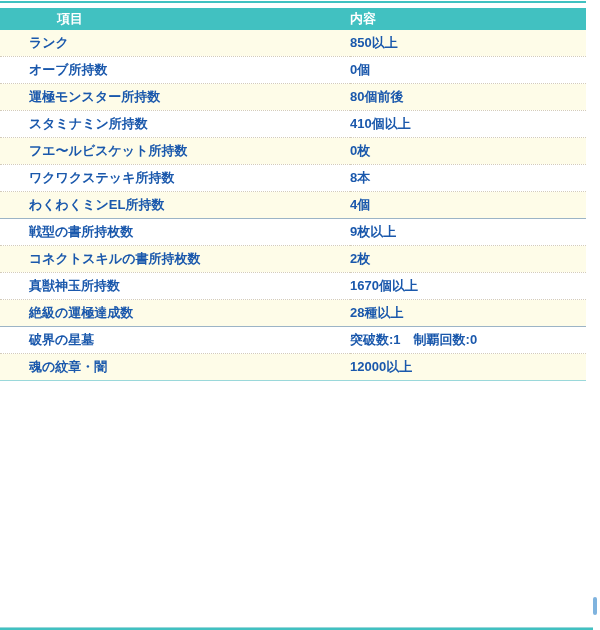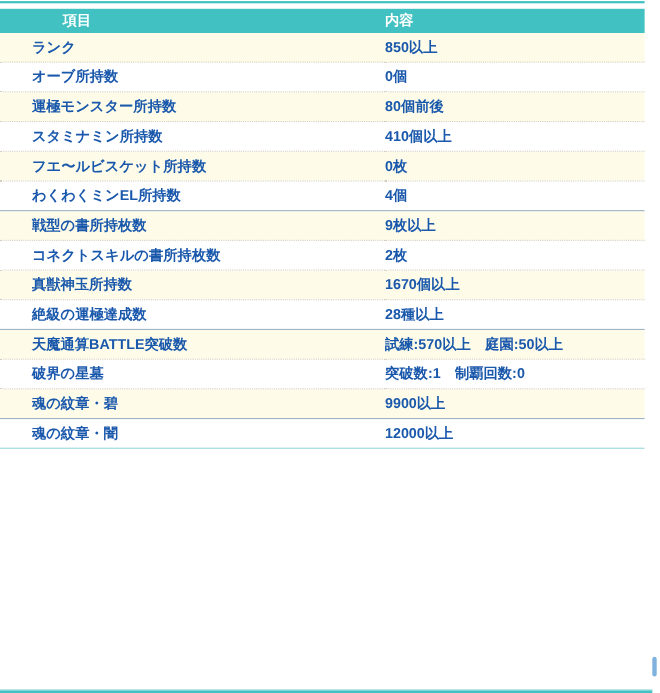--- a/index.html
+++ b/index.html
@@ -111,20 +111,24 @@
           <td class="c2">80個前後</td>
         </tr>
         <tr>
           <td class="c1">スタミナミン所持数</td>
           <td class="c2">410個以上</td>
         </tr>
         <tr>
           <td class="c1">フエ〜ルビスケット所持数</td>
           <td class="c2">0枚</td>
         </tr>
+        <tr>
+          <td class="c1">ワクワクステッキ所持数</td>
+          <td class="c2">8本</td>
+        </tr>
         <tr class="group-end">
           <td class="c1">わくわくミンEL所持数</td>
           <td class="c2">4個</td>
         </tr>
         <tr>
           <td class="c1">戦型の書所持枚数</td>
           <td class="c2">9枚以上</td>
         </tr>
         <tr>
           <td class="c1">コネクトスキルの書所持枚数</td>
@@ -132,30 +136,22 @@
         </tr>
         <tr>
           <td class="c1">真獣神玉所持数</td>
           <td class="c2">1670個以上</td>
         </tr>
         <tr class="group-end">
           <td class="c1">絶級の運極達成数</td>
           <td class="c2">28種以上</td>
         </tr>
         <tr>
-          <td class="c1">天魔通算BATTLE突破数</td>
-          <td class="c2">試練:570以上　庭園:50以上</td>
-        </tr>
-        <tr>
           <td class="c1">破界の星墓</td>
           <td class="c2">突破数:1　制覇回数:0</td>
-        </tr>
-        <tr class="group-end">
-          <td class="c1">魂の紋章・碧</td>
-          <td class="c2">9900以上</td>
         </tr>
         <tr>
           <td class="c1">魂の紋章・闇</td>
           <td class="c2">12000以上</td>
         </tr>
       </tbody>
   </table>
 
   <div class="bottom-rule"></div>
   <div class="scrollbar-thumb"></div>

